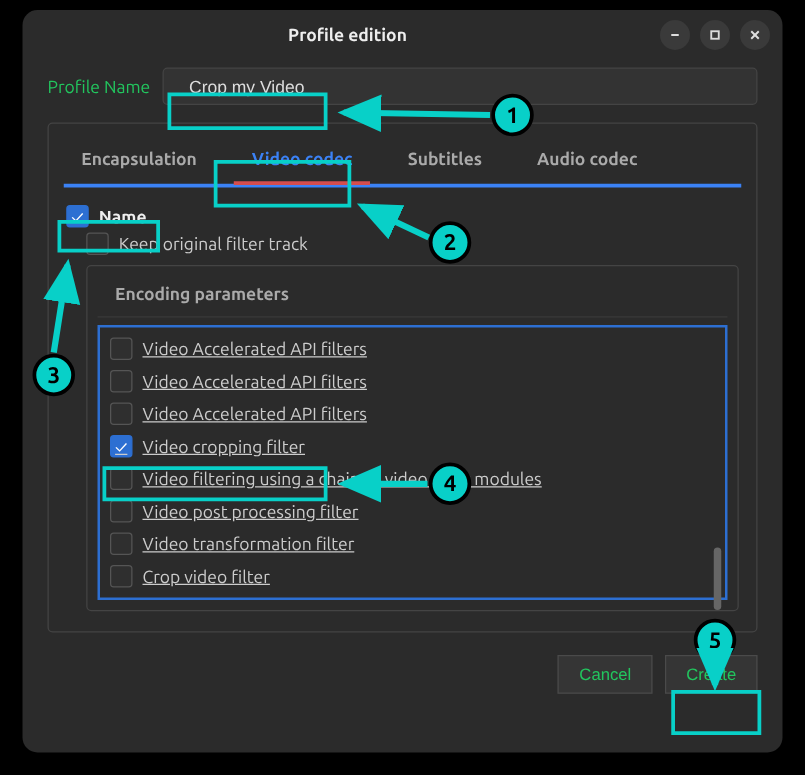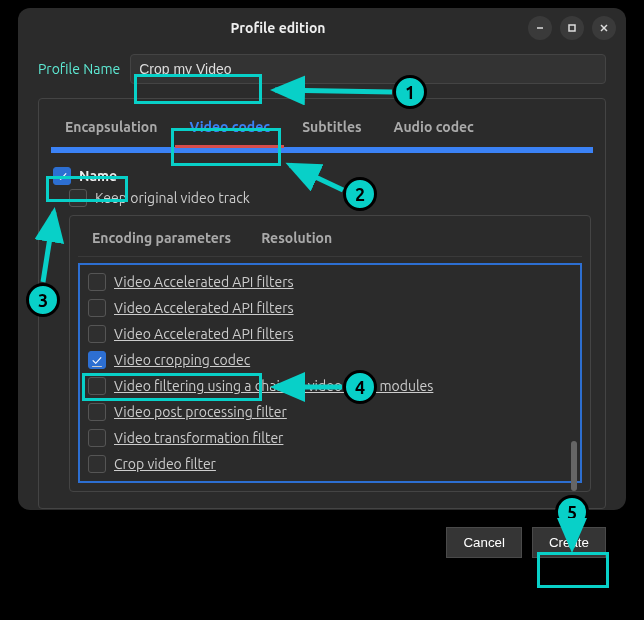--- a/index.html
+++ b/index.html
@@ -10,21 +10,21 @@
     width: 644px;
     height: 620px;
     position: relative;
     color: #ccc;
     font-size: 14px;
     overflow: hidden;
   }
   .window {
     position: absolute;
     left: 18px; top: 8px;
-    width: 608px; height: 502px;
+    width: 608px; height: 594px;
     background: #2b2b2b;
     border-radius: 12px;
   }
   .titlebar {
     height: 40px;
     display: flex;
     align-items: center;
     padding: 0 10px;
   }
   .title {
@@ -39,36 +39,36 @@
     border-radius: 50%;
     background: #3a3a3a;
     color: #ddd;
     border: none;
     display: flex; align-items: center; justify-content: center;
     cursor: pointer;
     font-size: 12px;
   }
   .content { padding: 6px 20px 14px 20px; }
   .row { display: flex; align-items: center; gap: 10px; margin-bottom: 14px; }
-  .label { color: #5eead4; }
+  .label { color: #22c55e; }
   .input {
     flex: 1;
     background: #333;
     border: 1px solid #444;
     color: #ddd;
-    padding: 6px 8px;
+    padding: 6px 20px;
     border-radius: 4px;
     font-size: 14px;
   }
   .panel {
     border: 1px solid #444;
     border-radius: 4px;
     padding: 10px 12px 12px 12px;
   }
-  .tabs { display: flex; gap: 4px; border-bottom: 6px solid #3b82f6; }
+  .tabs { display: flex; gap: 16px; border-bottom: 3px solid #3b82f6; }
   .tab {
     padding: 10px 14px;
     color: #aaa;
     font-weight: 600;
     cursor: pointer;
   }
   .tab.active { color: #3b82f6; border-bottom: 3px solid #d64d4d; margin-bottom: -1px; }
   .pad { padding: 10px 2px 4px 2px; }
   .chk { display: flex; align-items: center; gap: 8px; margin: 4px 0; }
   .chkbox {
@@ -92,21 +92,21 @@
     text-decoration: underline;
   }
   .fitem { display: flex; align-items: center; gap: 8px; padding: 4px 6px; color: #ccc; cursor: pointer; }
   .ftrack { position: absolute; right: 3px; top: 6px; width: 6px; bottom: 6px; background: transparent; }
   .fthumb { position: absolute; right: 0; width: 6px; background: #666; border-radius: 3px; top: 170px; height: 50px; }
   .dlgbtns { display: flex; justify-content: flex-end; gap: 10px; margin-top: 18px; }
   .btn {
     padding: 7px 16px;
     background: #353535;
     border: 1px solid #4a4a4a;
-    color: #ffffff;
+    color: #22c55e;
     border-radius: 0;
     cursor: pointer;
   }
   
   .hi { position: absolute; border: 3px solid #08d0c8; pointer-events: none; }
   .badge {
     position: absolute;
     width: 34px; height: 34px;
     background: #08d0c8;
     border: 3px solid #000;
@@ -159,44 +159,43 @@
         <div class="tab">Audio codec</div>
       </div>
 
       <div class="pad">
         <div class="chk">
           <span class="chkbox checked">✓</span>
           <span style="font-weight:600;color:#eee">Name</span>
         </div>
         <div class="chk" style="margin-left:16px">
           <span class="chkbox"></span>
-          <span>Keep original video track</span>
+          <span>Keep original filter track</span>
         </div>
 
         <div class="subpanel">
           <div class="subtabs">
             <div class="subtab">Encoding parameters</div>
-            <div class="subtab">Resolution</div>
           </div>
           <div class="flist">
             <div class="fitem">
                 <span class="chkbox"></span>
                 <span>Video Accelerated API filters</span>
               </div>
             <div class="fitem">
                 <span class="chkbox"></span>
                 <span>Video Accelerated API filters</span>
               </div>
             <div class="fitem">
                 <span class="chkbox"></span>
                 <span>Video Accelerated API filters</span>
               </div>
             <div class="fitem">
                 <span class="chkbox checked">✓</span>
-                <span>Video cropping codec</span>
+                <span>Video cropping filter</span>
               </div>
             <div class="fitem">
                 <span class="chkbox"></span>
                 <span>Video filtering using a chain of video filter modules</span>
               </div>
             <div class="fitem">
                 <span class="chkbox"></span>
                 <span>Video post processing filter</span>
               </div>
             <div class="fitem">

